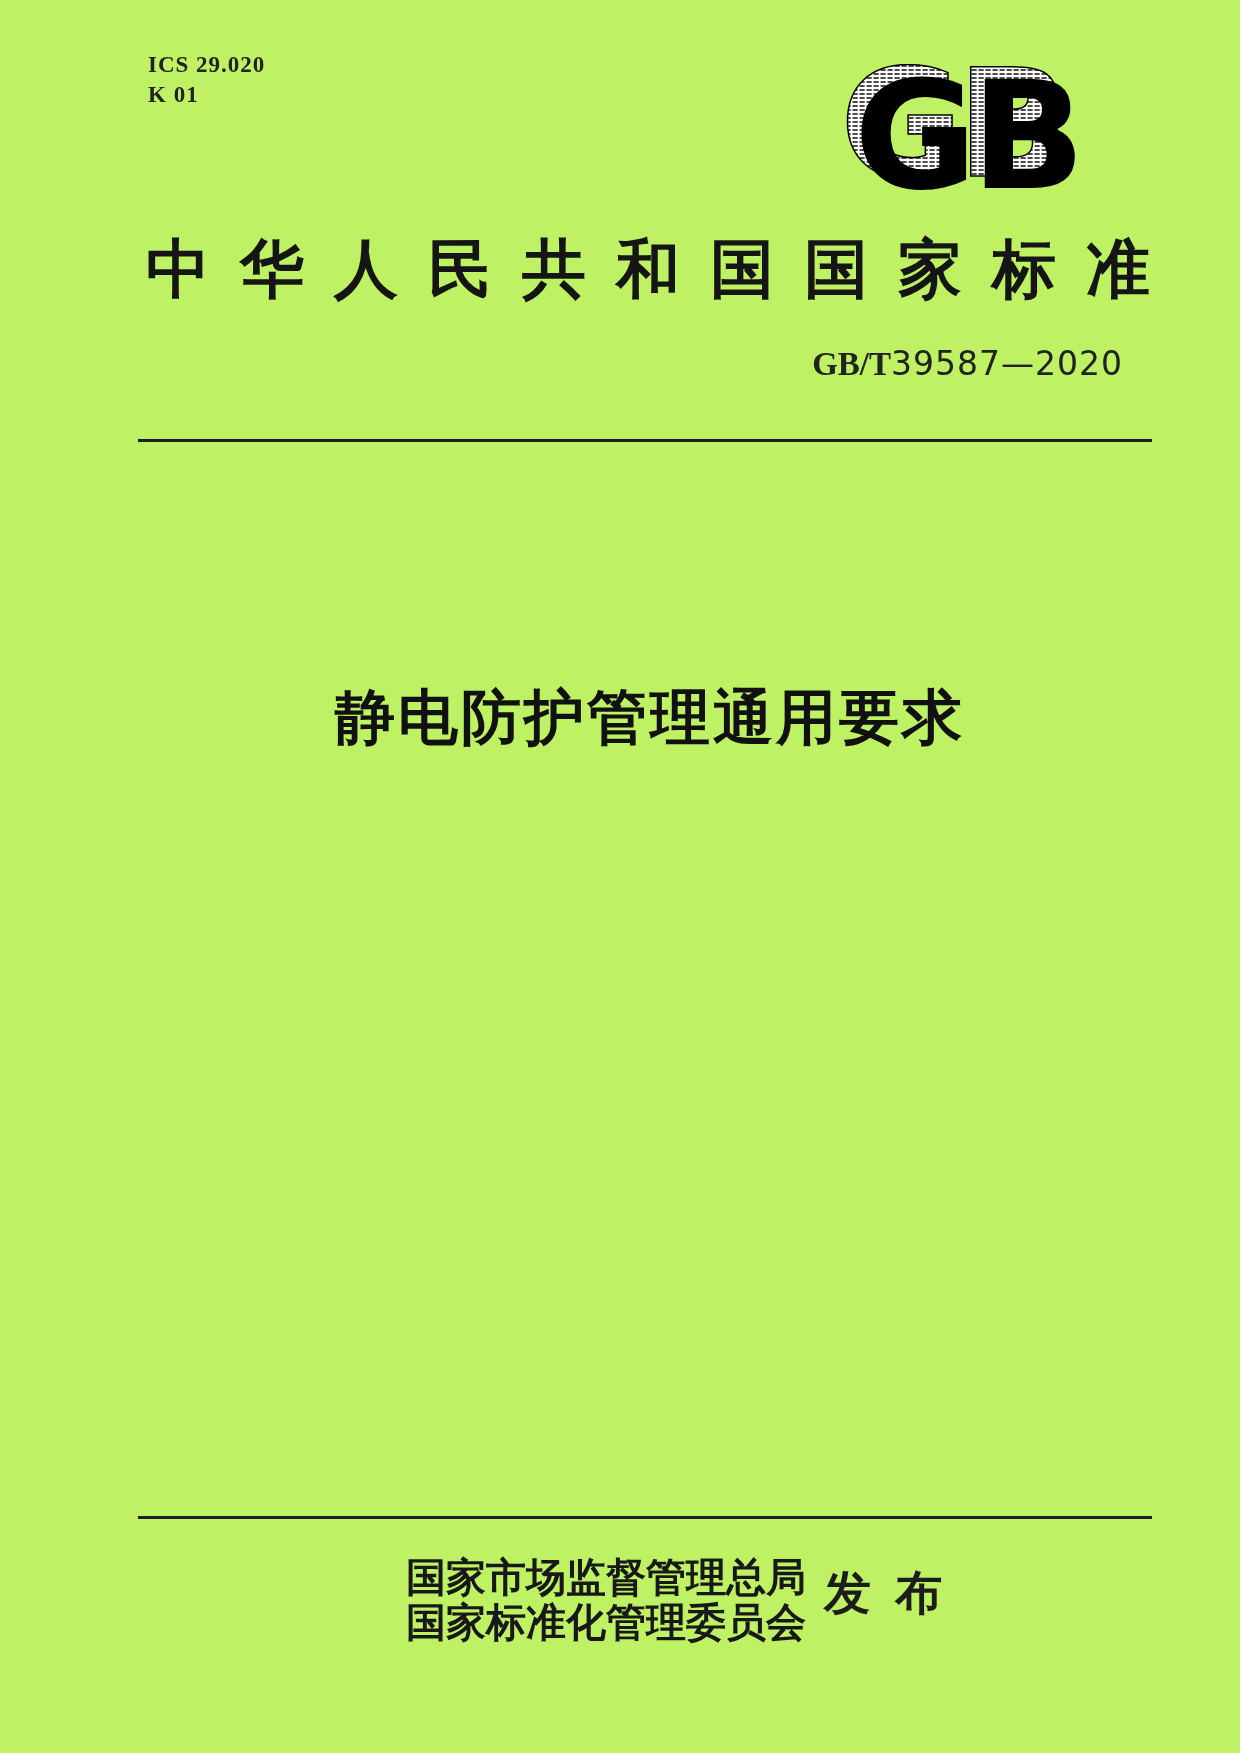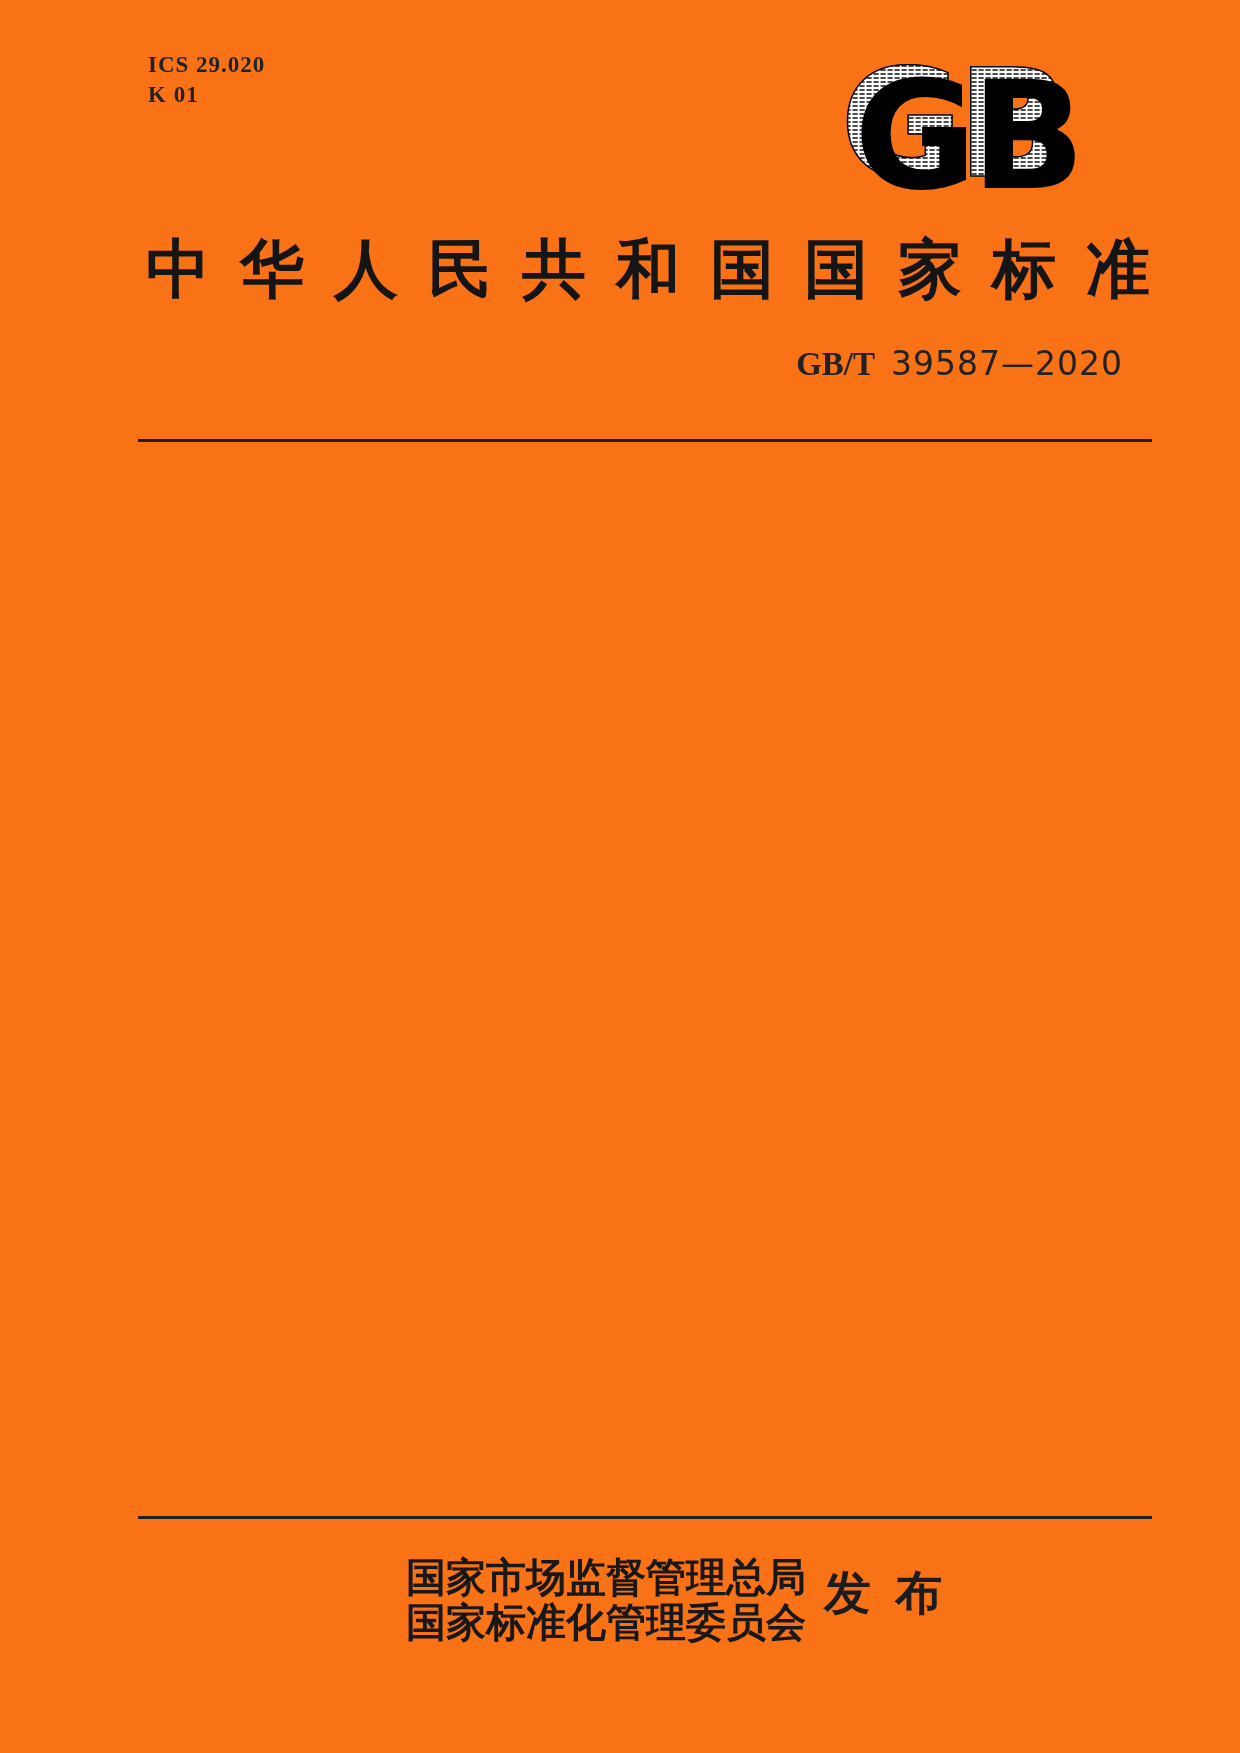--- a/index.html
+++ b/index.html
@@ -1,20 +1,20 @@
 <!DOCTYPE html>
 <html><head>
 <meta charset="utf-8">
 <style>
   * { margin:0; padding:0; box-sizing:border-box; }
   html,body { background:#e8e8e8; }
   .page {
     position:relative;
     width:1240px; height:1753px;
-    background:#f97316;
+    background:#bef264;
     color:#1b1b1b;
     overflow:hidden;
     font-family:"Liberation Serif","DejaVu Serif",serif;
   }
   .ics-block {
     position:absolute; left:148px; top:50px;
     font-family:"Liberation Serif","DejaVu Serif",serif;
     font-weight:bold; font-size:23px; line-height:30px;
     color:#222;
     letter-spacing:1px;
@@ -30,21 +30,21 @@
   .spread { display:flex; justify-content:space-between; }
   .std-code {
     position:absolute; top:344px; right:117px;
     display:flex; align-items:baseline; 
     font-size:33px; color:#222;
   }
   .std-code .prefix {
     font-family:"Liberation Serif","DejaVu Serif",serif; font-weight:bold;
   }
   .std-code .number {
-    font-family:"DejaVu Sans","Liberation Sans",sans-serif; font-weight:500; letter-spacing:1px;margin-left:16px;
+    font-family:"DejaVu Sans","Liberation Sans",sans-serif; font-weight:500; letter-spacing:1px;
   }
   .rule {
     position:absolute; left:138px; width:1014px; height:3px;
     background:#1f1f1f;
   }
   .rule-top { top:439px; }
   .rule-bottom { top:1516px; }
   .title-cn {
     position:absolute; left:146px; top:678px; width:1008px;
     text-align:center;
@@ -129,20 +129,21 @@
       <span>准</span>
     </div>
 
   <div class="std-code">
     <span class="prefix">GB/T</span>
     <span class="number">39587—2020</span>
   </div>
 
   <div class="rule rule-top"></div>
 
+  <div class="title-cn">静电防护管理通用要求</div>
 
 
 
   <div class="rule rule-bottom"></div>
 
   <div class="publisher-names">
     <div class="pub-line spread">
         <span>国</span>
         <span>家</span>
         <span>市</span>

